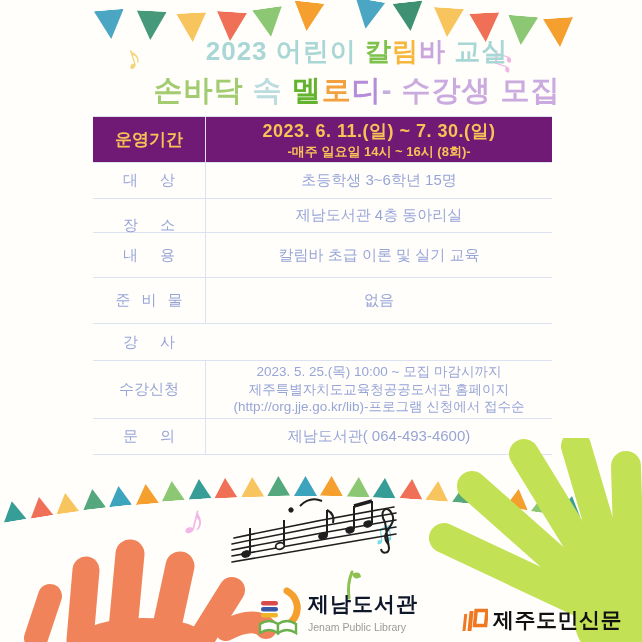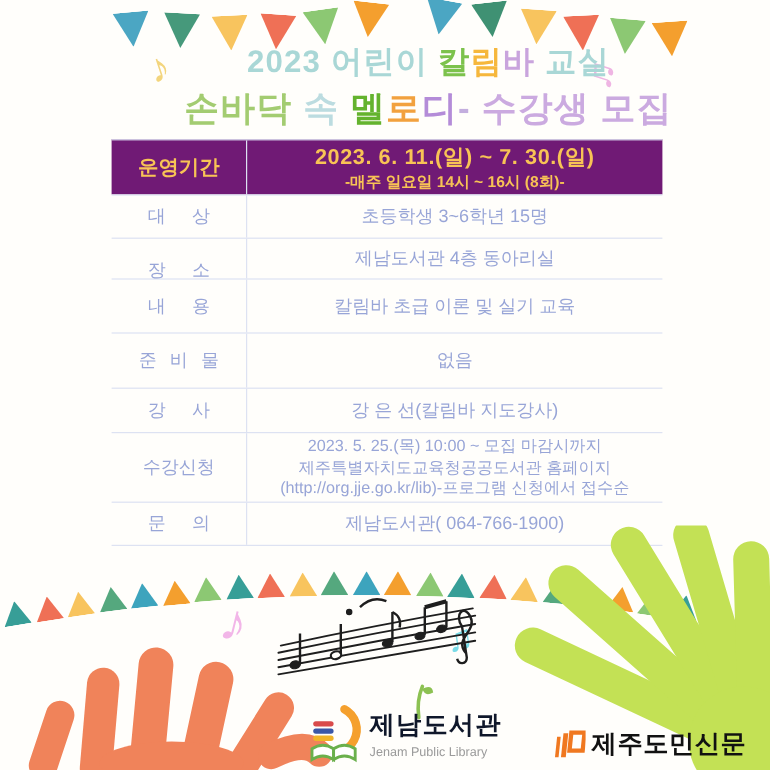--- a/index.html
+++ b/index.html
@@ -98,36 +98,33 @@
         </div>
       </div>
       <div class="t-row" style="height: 45px;">
         <div class="t-label" style="color: rgb(152, 165, 215);">준 비 물</div>
         <div class="t-value" style="color: rgb(152, 165, 215);">
           <div class="v-norm">없음</div>
         </div>
       </div>
       <div class="t-row" style="height: 36px;">
         <div class="t-label" style="color: rgb(152, 165, 215);">강  사</div>
-        <div class="t-value" style="color: rgb(152, 165, 215);">
-          <div class="v-norm">강 은 선(칼림바 지도강사)</div>
-        </div>
       </div>
       <div class="t-row" style="height: 57px;">
         <div class="t-label" style="color: rgb(152, 165, 215);">수강신청</div>
         <div class="t-value" style="color: rgb(152, 165, 215);">
           <div class="v-multi">2023. 5. 25.(목) 10:00 ~ 모집 마감시까지</div>
           <div class="v-multi">제주특별자치도교육청공공도서관 홈페이지</div>
           <div class="v-multi">(http://org.jje.go.kr/lib)-프로그램 신청에서 접수순</div>
         </div>
       </div>
       <div class="t-row last" style="height: 35px;">
         <div class="t-label" style="color: rgb(152, 165, 215);">문  의</div>
         <div class="t-value" style="color: rgb(152, 165, 215);">
-          <div class="v-norm">제남도서관( 064-766-1900)</div>
+          <div class="v-norm">제남도서관( 064-493-4600)</div>
         </div>
       </div>
     </div>
 
   <div id="bottom-bunting">
       <div class="tri up" style="left: 2px; top: 501.25px; width: 23px; height: 20px; background: rgb(55, 158, 151); transform: rotate(-9.76667deg);"></div>
       <div class="tri up" style="left: 28.5px; top: 496.889px; width: 23px; height: 20px; background: rgb(239, 112, 86); transform: rotate(-8.88333deg);"></div>
       <div class="tri up" style="left: 55px; top: 492.941px; width: 23px; height: 20px; background: rgb(248, 196, 94); transform: rotate(-8deg);"></div>
       <div class="tri up" style="left: 81.5px; top: 489.407px; width: 23px; height: 20px; background: rgb(85, 168, 126); transform: rotate(-7.11667deg);"></div>
       <div class="tri up" style="left: 108px; top: 486.285px; width: 23px; height: 20px; background: rgb(61, 164, 189); transform: rotate(-6.23333deg);"></div>

